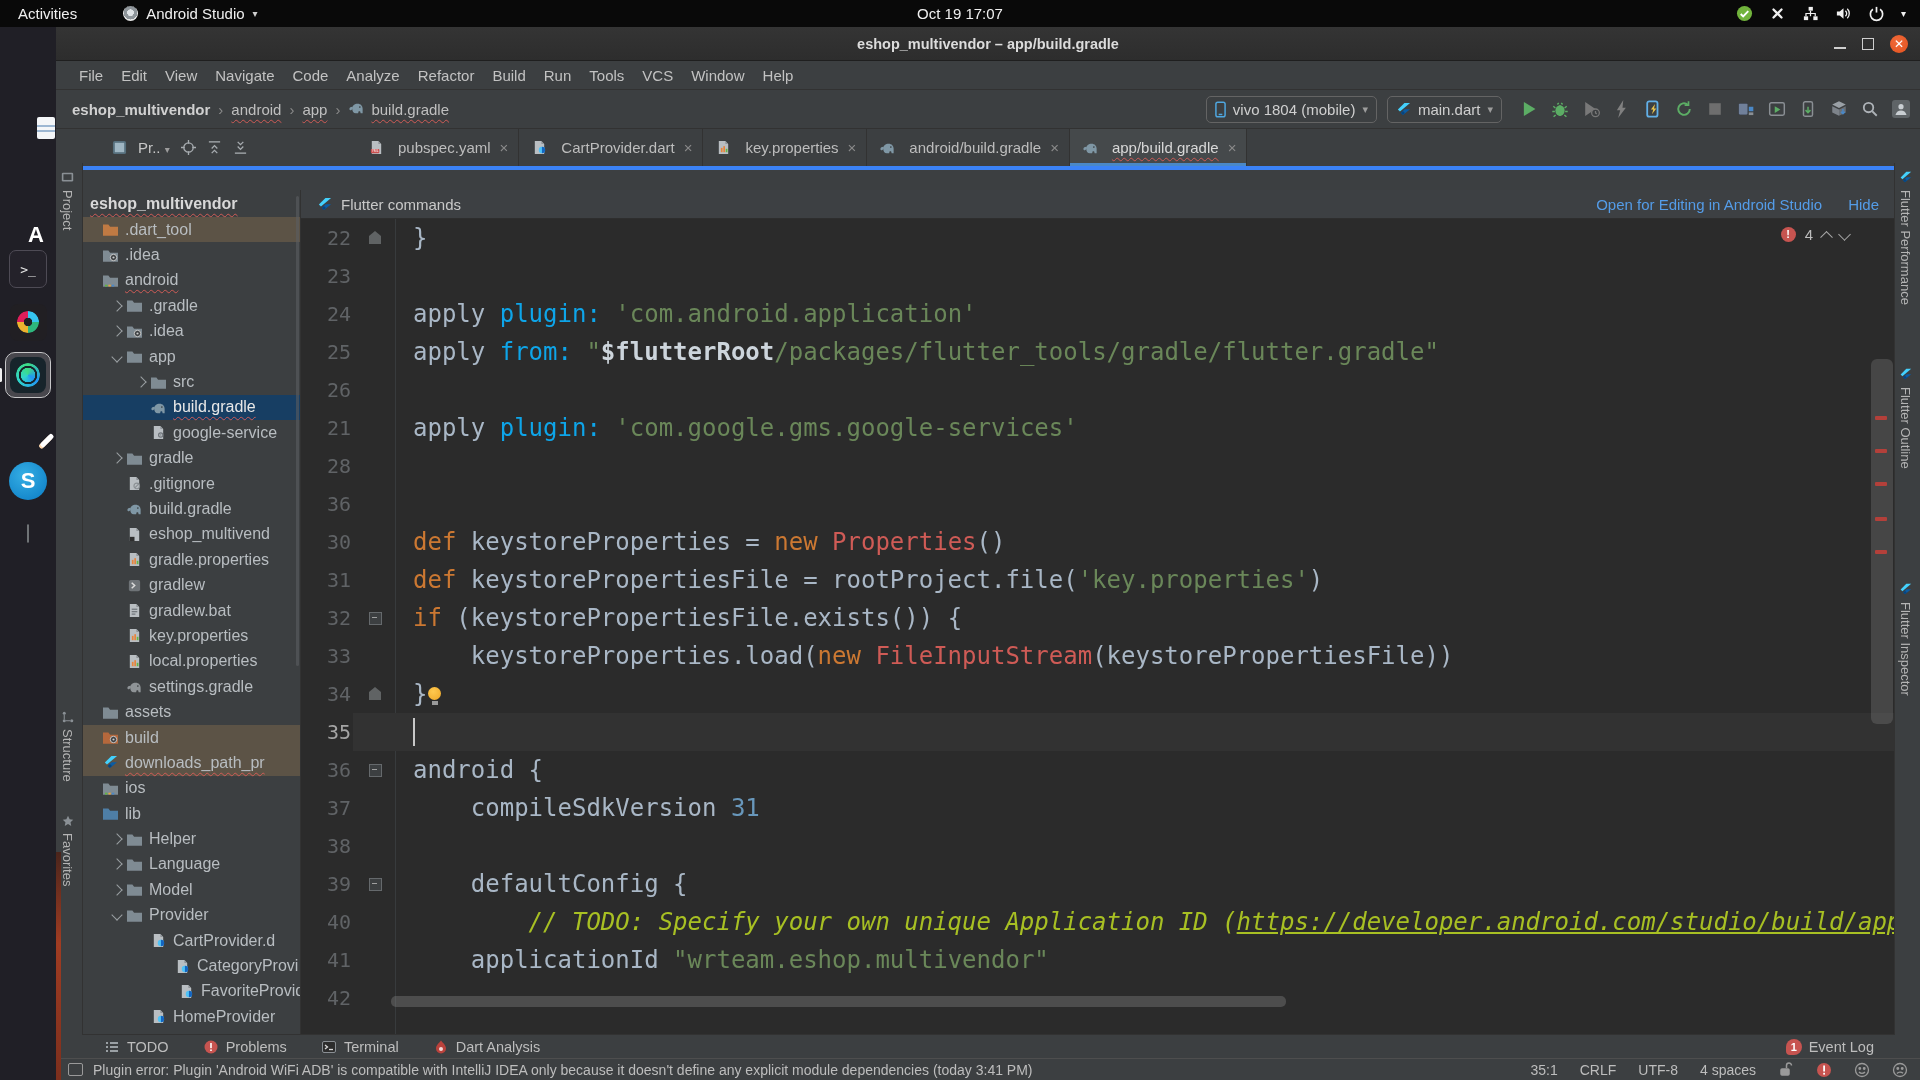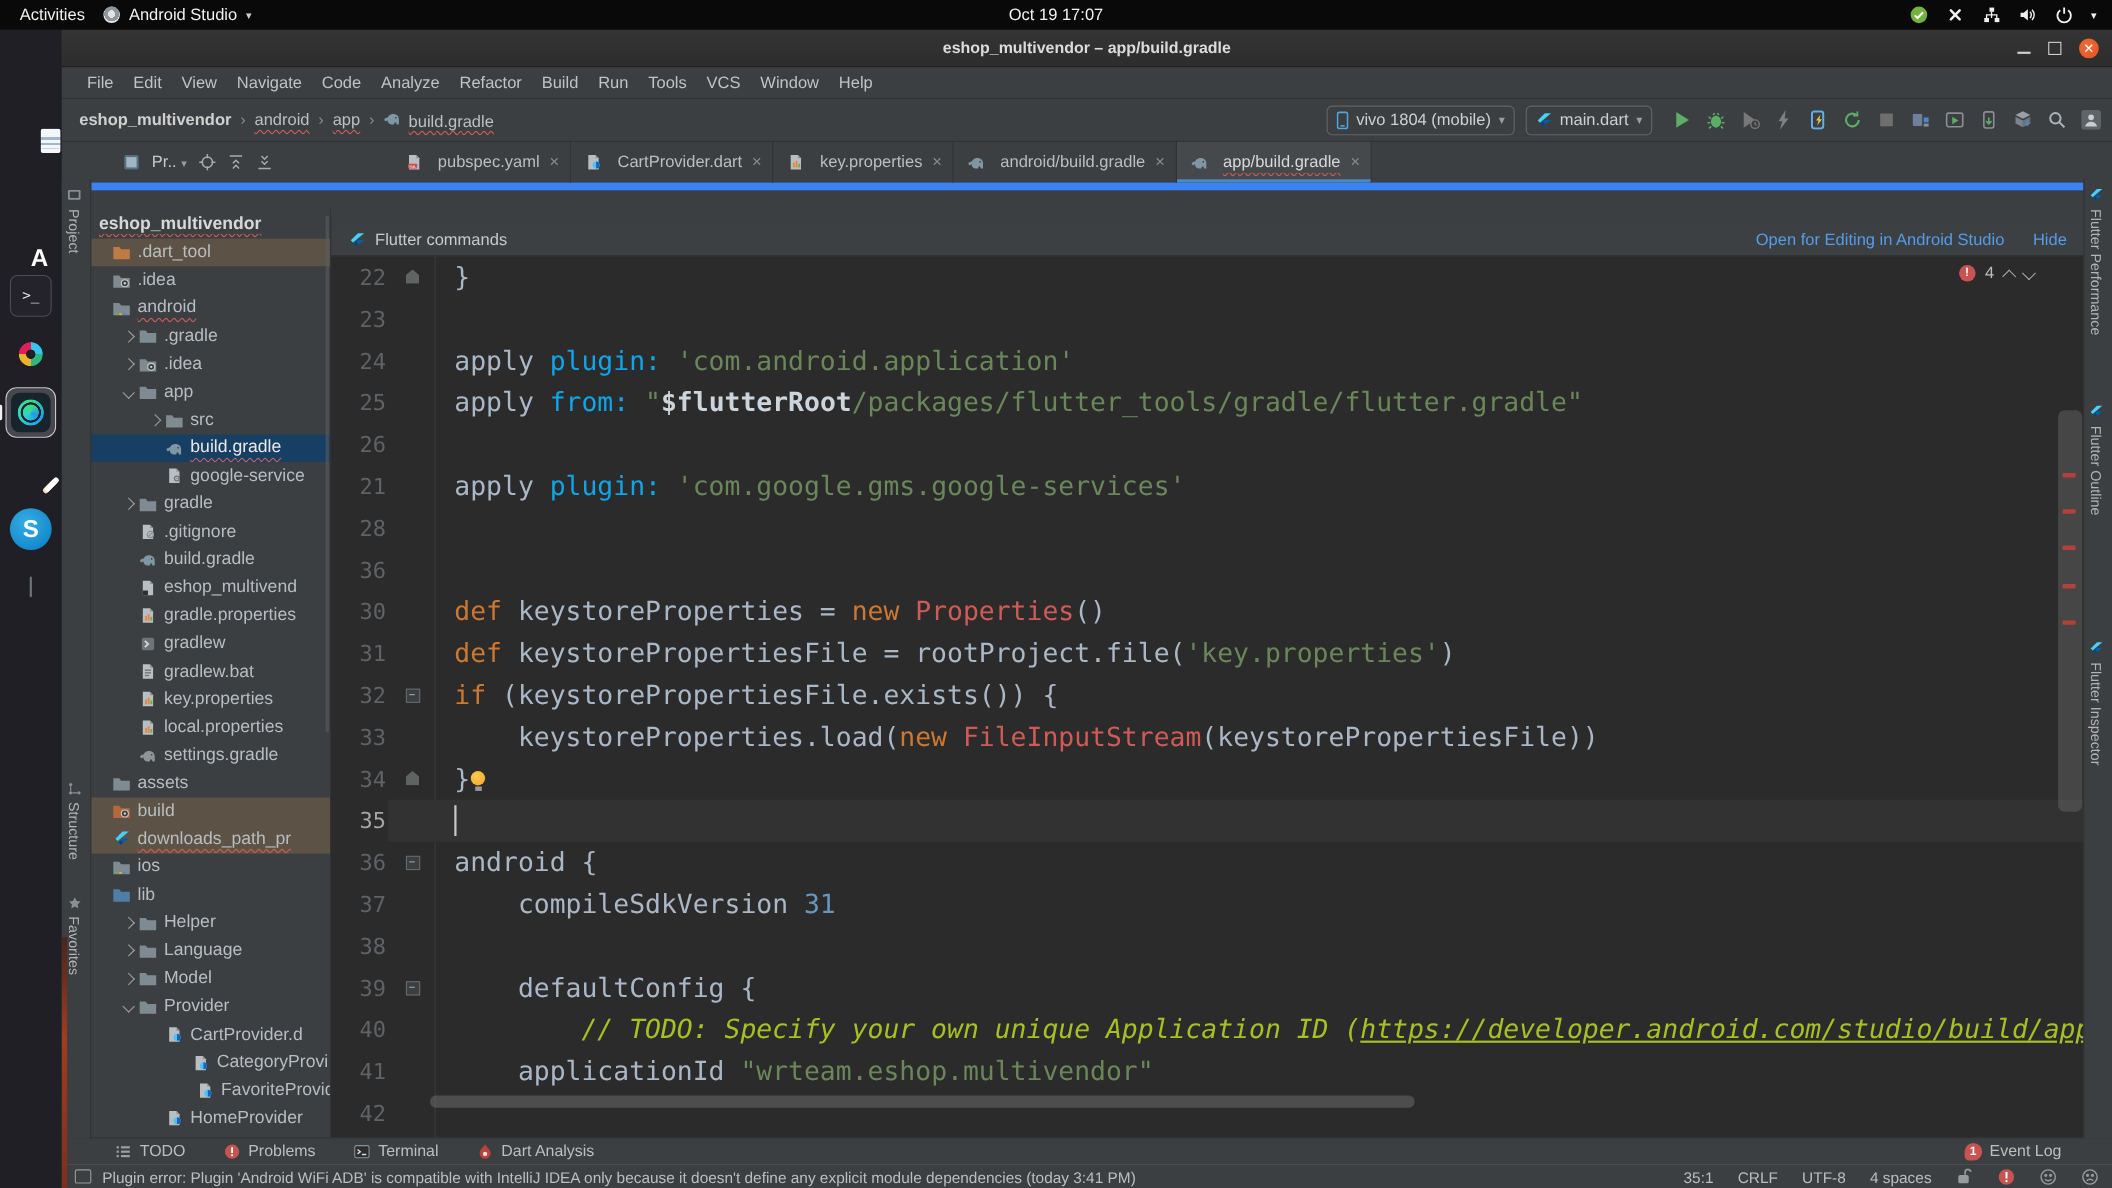--- a/index.html
+++ b/index.html
@@ -1,19 +1,19 @@
 <!DOCTYPE html>
 <html><head>
 <meta charset="utf-8">
 <style>
   html,body{margin:0;padding:0;background:#000;}
   .screen{position:relative;width:1920px;height:1080px;overflow:hidden;background:#2b2b2b;font-family:"Liberation Sans",sans-serif;-webkit-font-smoothing:antialiased;}
   
   .topbar{position:absolute;left:0;top:0;width:1920px;height:27px;background:#090909;color:#f0f0f0;font-size:15px;display:flex;align-items:center;z-index:50;}
-  .tb-left{display:flex;align-items:center;gap:17px;padding-left:18px;}
+  .tb-left{display:flex;align-items:center;gap:46px;padding-left:18px;}
   .tb-app{display:flex;align-items:center;gap:8px;}
   .tb-clock{position:absolute;left:0;right:0;text-align:center;pointer-events:none;}
   .tb-clock span{pointer-events:auto;}
   .tb-right{margin-left:auto;display:flex;align-items:center;gap:16px;padding-right:14px;}
   .tb-ico{width:17px;height:17px;display:inline-block;}
   .as-mini{width:15px;height:15px;border-radius:50%;background:radial-gradient(circle at 50% 45%,#dfe3e6 0 30%,#8f969b 31% 60%,#e8e8e8 61%);}
   
   .dock{position:absolute;left:0;top:27px;width:56px;bottom:0;background:rgba(32,31,38,.96);z-index:40;display:flex;flex-direction:column;align-items:center;padding-top:8px;gap:9px;}
   .dock-item{width:44px;height:44px;border-radius:9px;display:flex;align-items:center;justify-content:center;position:relative;flex:none;}
   .dock-item.active{background:rgba(255,255,255,.18);outline:1px solid rgba(255,255,255,.75);}
@@ -52,21 +52,21 @@
   .crumbs{display:flex;align-items:center;gap:8px;color:#bfbfbf;}
   .crumb.bold{font-weight:bold;color:#d0d0d0;}
   .crumb-sep{color:#8a8a8a;}
   .toolbar-right{margin-left:auto;display:flex;align-items:center;gap:10px;}
   .combo{height:25px;border:1px solid #646464;border-radius:5px;display:flex;align-items:center;gap:7px;padding:0 8px;color:#cfcfcf;}
   .combo .caret{color:#9d9d9d;font-size:11px;}
   .actions{display:flex;align-items:center;gap:13px;margin-left:8px;}
   .aicon{width:18px;height:18px;display:inline-block;}
   .wavy{text-decoration:underline;text-decoration-style:wavy;text-decoration-color:#cf5b56;text-decoration-thickness:1px;text-underline-offset:4px;}
   
-  .tabrow{height:37px;display:flex;align-items:stretch;border-bottom:7px solid #3b82f6;position:relative;}
+  .tabrow{height:37px;display:flex;align-items:stretch;border-bottom:4px solid #3b82f6;position:relative;}
   .project-head{width:244px;flex:none;display:flex;align-items:center;gap:11px;padding-left:56px;font-size:15px;color:#c7c7c7;}
   .tabs{display:flex;align-items:stretch;}
   .tab{display:flex;align-items:center;gap:7px;padding:0 10px 0 12px;font-size:15px;color:#bdbdbd;border-right:1px solid #323232;position:relative;}
   .tab.active{background:#45494b;color:#d8d8d8;}
   .tab.active::after{content:"";position:absolute;left:0;right:0;bottom:0;height:3px;background:#4a88c7;}
   .tab-close{color:#8b8b8b;font-size:15px;margin-left:2px;}
   
   .left-strip{position:absolute;left:0;top:136px;bottom:45px;width:26px;background:#3c3f41;border-right:1px solid #323232;z-index:5;}
   .strip-label{writing-mode:vertical-rl;font-size:13px;color:#b4b4b4;display:flex;align-items:center;gap:6px;position:absolute;left:4px;}
   .right-strip{position:absolute;right:0;top:136px;bottom:45px;width:25px;background:#3c3f41;border-left:1px solid #323232;z-index:5;}
@@ -79,21 +79,21 @@
   .trow.sel{background:#173e63;color:#e8e8e8;}
   .trow.hl{background:#5c5346;}
   .arrslot{width:18px;flex:none;display:flex;justify-content:center;}
   .arr{width:7px;height:7px;border-right:1.5px solid #9a9ea2;border-bottom:1.5px solid #9a9ea2;display:inline-block;}
   .arr.r{transform:rotate(-45deg);}
   .arr.d{transform:rotate(45deg);}
   .tico{width:17px;height:15px;margin-right:6px;flex:none;}
   .tree-scroll{position:absolute;right:1px;top:6px;width:3px;height:470px;background:#5a5e61;border-radius:2px;opacity:.6;}
   
   .editor-col{flex:1;display:flex;flex-direction:column;min-width:0;}
-  .banner{height:28px;flex:none;background:#3d4043;border-bottom:1px solid #2e2e2e;display:flex;align-items:center;gap:9px;padding:0 16px;font-size:15px;color:#c9c9c9;margin-top:14px;}
+  .banner{height:28px;flex:none;background:#3d4043;border-bottom:1px solid #2e2e2e;display:flex;align-items:center;gap:9px;padding:0 16px;font-size:15px;color:#c9c9c9;}
   .banner-links{margin-left:auto;display:flex;gap:26px;text-align:center;}
   .blink{color:#549ce8;}
   .editor{flex:1;position:relative;background:#2b2b2b;overflow:hidden;font-family:"DejaVu Sans Mono",monospace;}
   .gutline{position:absolute;left:94px;top:0;bottom:0;width:1px;background:#383b3d;}
   .cl{display:flex;height:38px;line-height:38px;font-size:24px;position:relative;}
   .cl.cur{background:linear-gradient(to right,transparent 52px,#323232 52px);}
   .ln{width:50px;flex:none;text-align:right;padding-right:12px;color:#606366;font-size:20px;}
   .cl.cur .ln{color:#a5a5a5;}
   .fold{width:26px;flex:none;position:relative;}
   .fs{position:absolute;left:6px;top:13px;width:11px;height:11px;border:1px solid #65696c;background:#3c3f41;}

